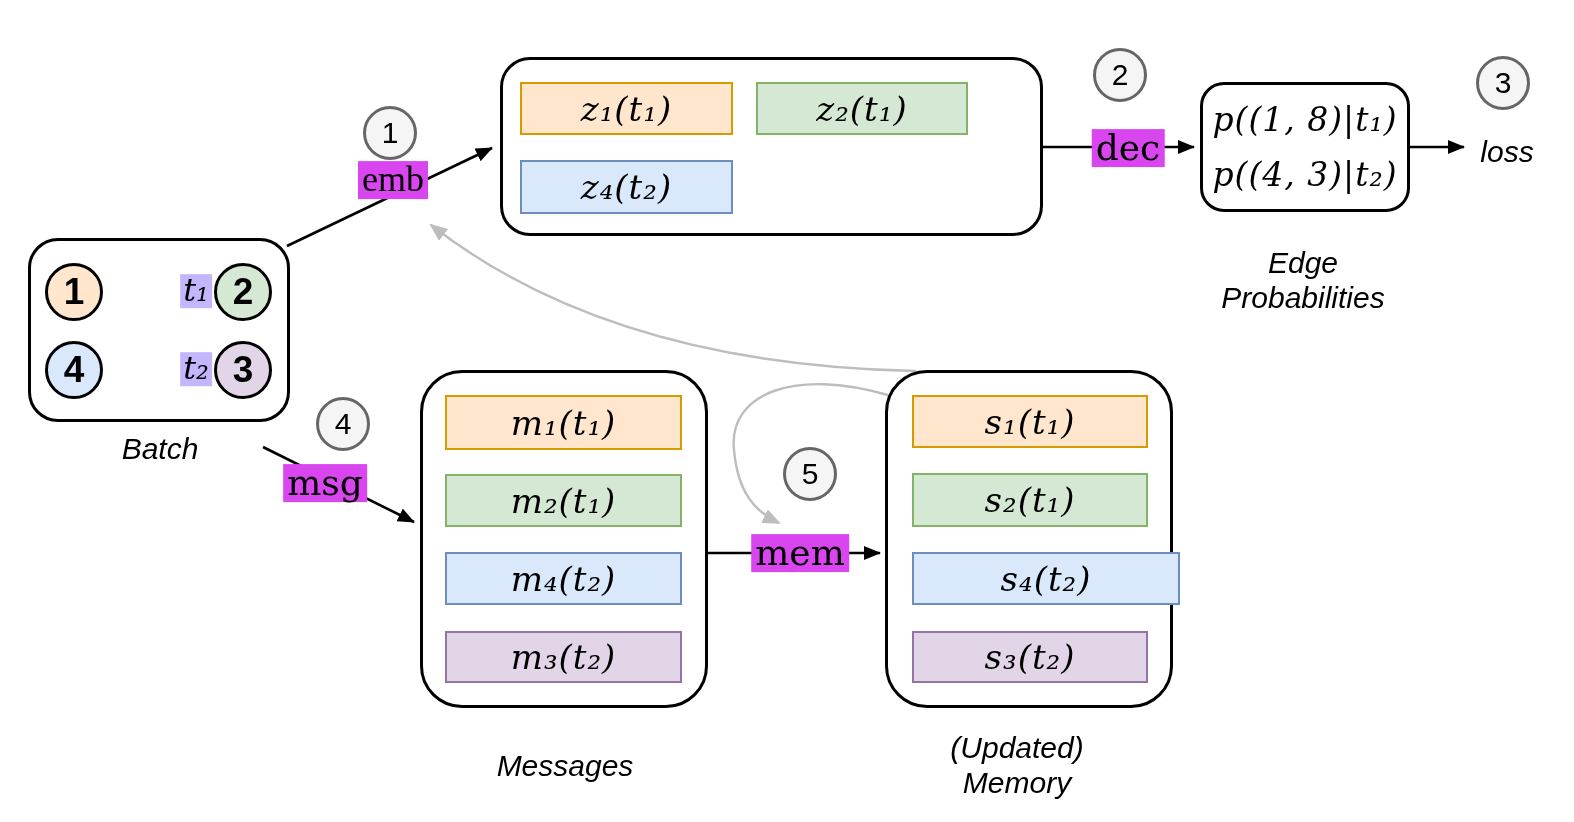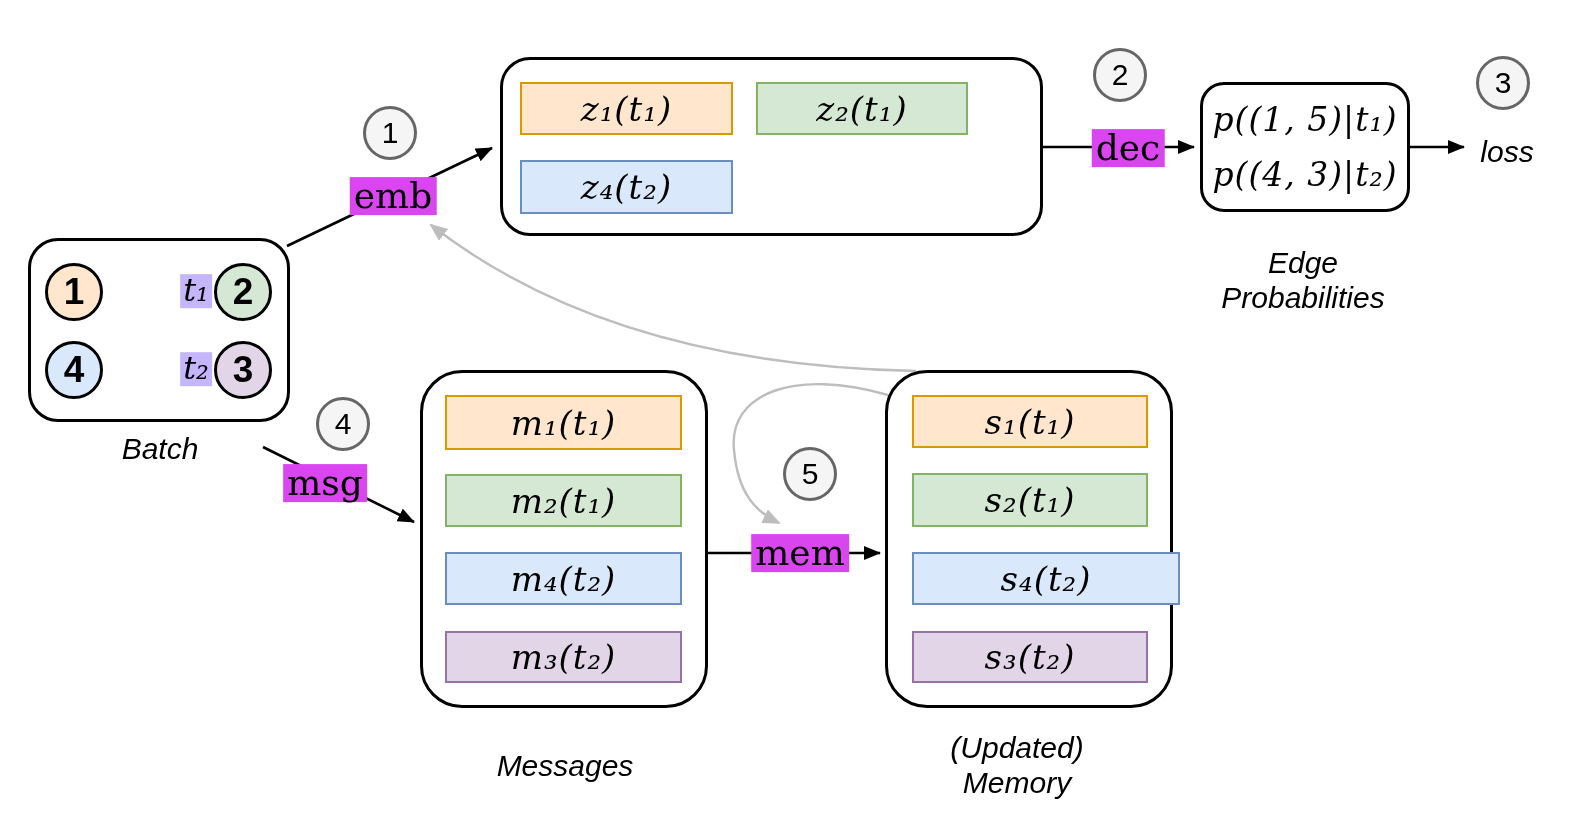--- a/index.html
+++ b/index.html
@@ -92,21 +92,21 @@
   <div class="tlabel" style="left:152px;top:291px;">t₁</div>
   <div class="tlabel" style="left:152px;top:369px;">t₂</div>
   <div class="caption" style="left:160px;top:448px;">Batch</div>
 
   <div class="rbox" style="left:500px;top:57px;width:543px;height:179px;border-radius:30px;"></div>
   <div class="cell orange" style="left:520px;top:82px;width:213px;height:53px;">z₁(t₁)</div>
   <div class="cell green" style="left:756px;top:82px;width:212px;height:53px;">z₂(t₁)</div>
   <div class="cell blue" style="left:520px;top:160px;width:213px;height:54px;">z₄(t₂)</div>
 
   <div class="rbox" id="edge-prob-box" style="left:1200px;top:82px;width:210px;height:130px;border-radius:24px;">
-    <div class="probrow">p((1, 5)|t₁)</div>
+    <div class="probrow">p((1, 8)|t₁)</div>
     <div class="probrow">p((4, 3)|t₂)</div>
   </div>
   <div class="caption" style="left:1303px;top:280px;">
     <div>Edge</div>
     <div>Probabilities</div>
   </div>
 
   <div class="rbox" style="left:420px;top:370px;width:288px;height:338px;border-radius:42px;"></div>
   <div class="cell orange" style="left:445px;top:395px;width:237px;height:55px;">m₁(t₁)</div>
   <div class="cell green" style="left:445px;top:474px;width:237px;height:53px;">m₂(t₁)</div>
@@ -133,20 +133,20 @@
   <div class="step" style="left:1503px;top:83px;">
     <span>3</span>
   </div>
   <div class="step" style="left:343px;top:424px;">
     <span>4</span>
   </div>
   <div class="step" style="left:810px;top:474px;">
     <span>5</span>
   </div>
 
-  <div class="alabel" style="left:393px;top:196px;">emb</div>
+  <div class="alabel" style="left:393px;top:180px;font-family:Liberation Serif, serif;">emb</div>
   <div class="alabel" style="left:1128px;top:148px;">dec</div>
   <div class="alabel" style="left:325px;top:483px;">msg</div>
   <div class="alabel" style="left:800px;top:553px;">mem</div>
 
   <div class="caption" style="left:1507px;top:151px;">loss</div>
 
 </div>
 
 </body></html>

